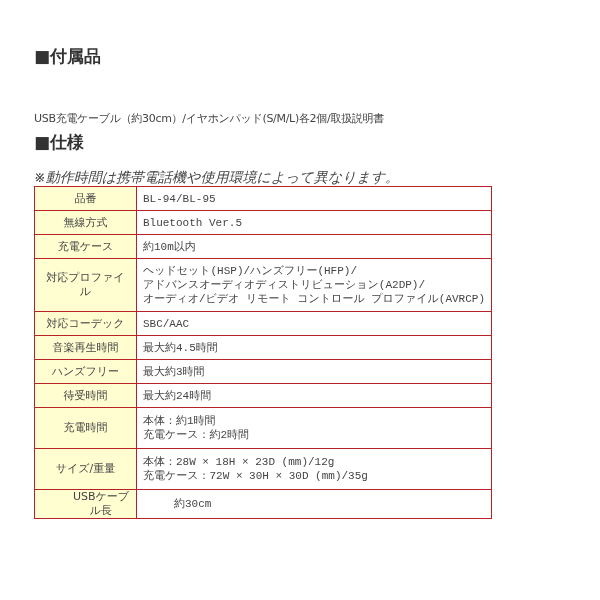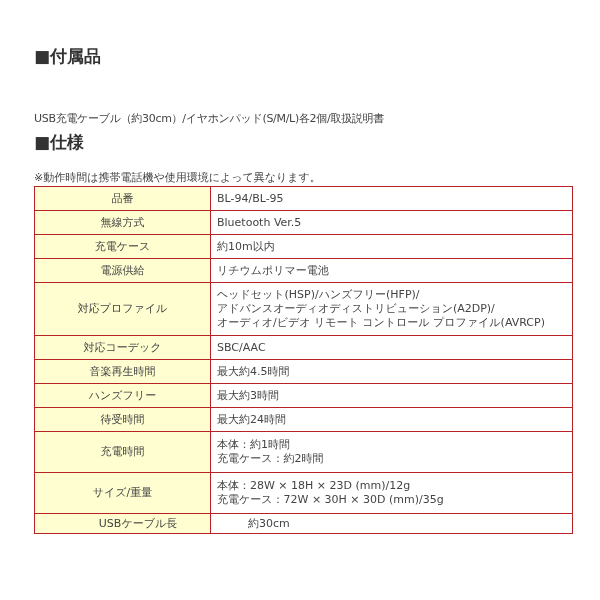--- a/index.html
+++ b/index.html
@@ -34,30 +34,31 @@
       color: #444444;
       line-height: 14px;
       white-space: nowrap;
       letter-spacing: -0.3px;
       margin-top: 28px;
     }
     .note-text {
       position: absolute;
       left: 34px;
       top: 171px;
-      font-size: 11px;
+      font-size: 14px;
       color: #444444;
       line-height: 13px;
       white-space: nowrap;
+      font-style: italic;
     }
     table.spec-table {
       position: absolute;
       left: 34px;
       top: 186px;
-      width: 539px;
+      width: 458px;
       border-collapse: collapse;
       font-size: 11px;
       color: #444444;
     }
     .spec-table td {
       border: 1px solid #b82226;
       padding: 0 6px;
       line-height: 14px;
       vertical-align: middle;
     }
@@ -69,21 +70,21 @@
     }
     .spec-table td.value {
       background: #ffffff;
       text-align: left;
       white-space: nowrap;
     }
     .spec-table tr.h1 td { height: 23px; }
     .spec-table tr.h2 td { height: 40px; }
     .spec-table tr.h3 td { height: 52px; }
     .spec-table tr.h0 td { height: 19px; padding-left: 37px; }
-    .line { display: block; }
+    .line { display: block; font-family: Liberation Mono, monospace; }
   </style>
 </head>
 <body>
 
 <div class="section-title accessories-title">■付属品</div>
 <div class="accessories-text">USB充電ケーブル（約30cm）/イヤホンパッド(S/M/L)各2個/取扱説明書</div>
 
 <div class="section-title specs-title">■仕様</div>
 <div class="note-text">※動作時間は携帯電話機や使用環境によって異なります。</div>
 
@@ -98,26 +99,20 @@
     <tr class="h1">
       <td class="label">無線方式</td>
       <td class="value">
           <span class="line">Bluetooth Ver.5</span>
         </td>
     </tr>
     <tr class="h1">
       <td class="label">充電ケース</td>
       <td class="value">
           <span class="line">約10m以内</span>
-        </td>
-    </tr>
-    <tr class="h1">
-      <td class="label">電源供給</td>
-      <td class="value">
-          <span class="line">リチウムポリマー電池</span>
         </td>
     </tr>
     <tr class="h3">
       <td class="label">対応プロファイル</td>
       <td class="value">
         <span class="line">ヘッドセット(HSP)/ハンズフリー(HFP)/</span>
         <span class="line">アドバンスオーディオディストリビューション(A2DP)/</span>
         <span class="line">オーディオ/ビデオ リモート コントロール プロファイル(AVRCP)</span>
       </td>
     </tr>

